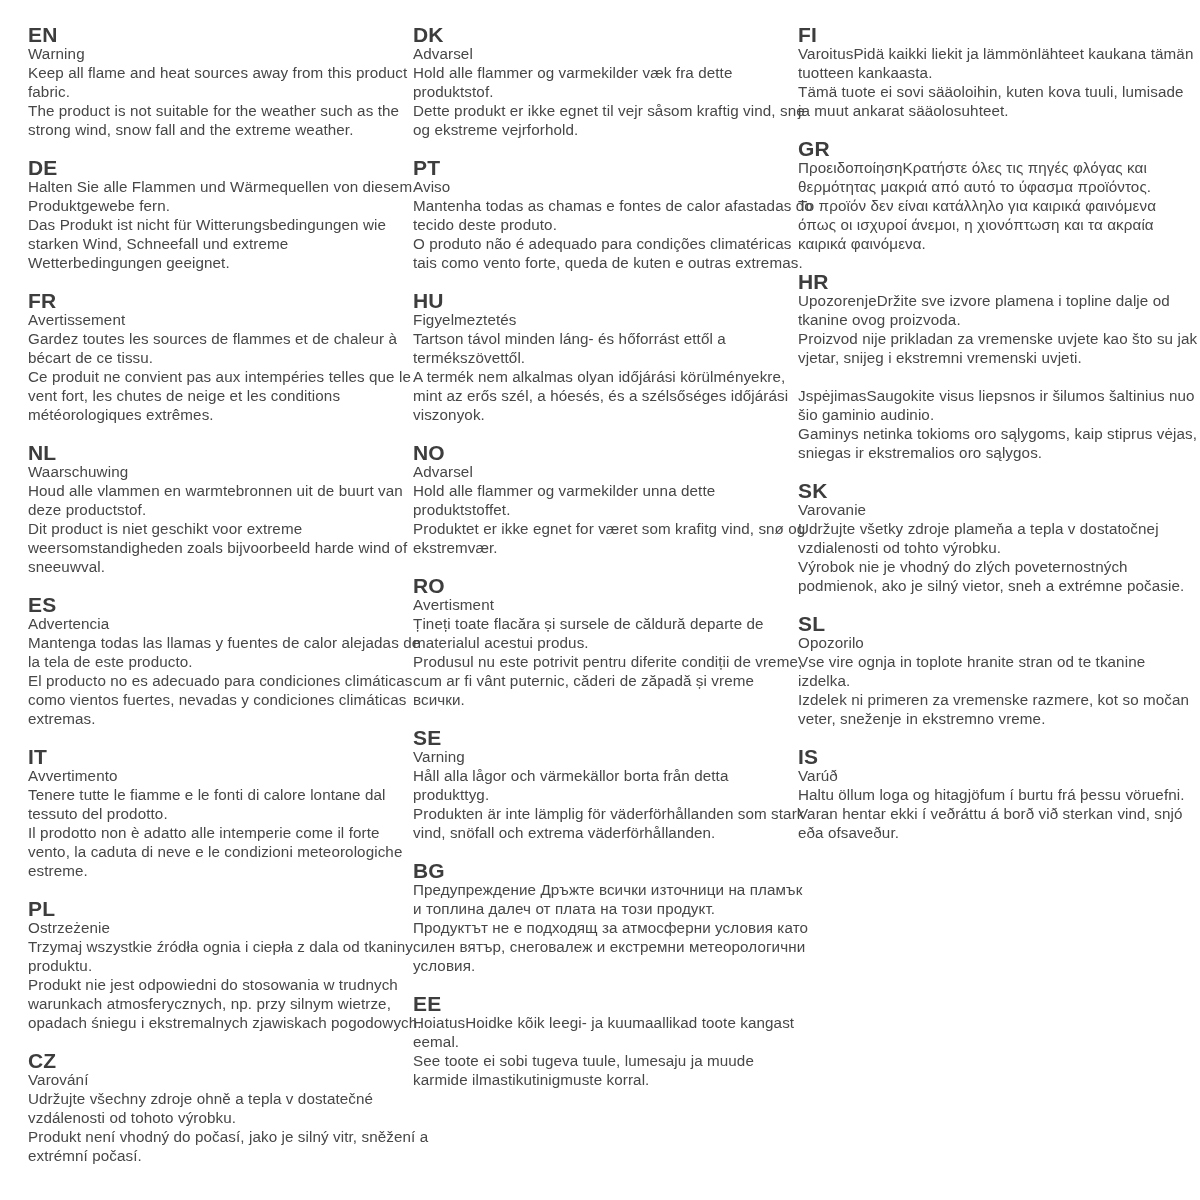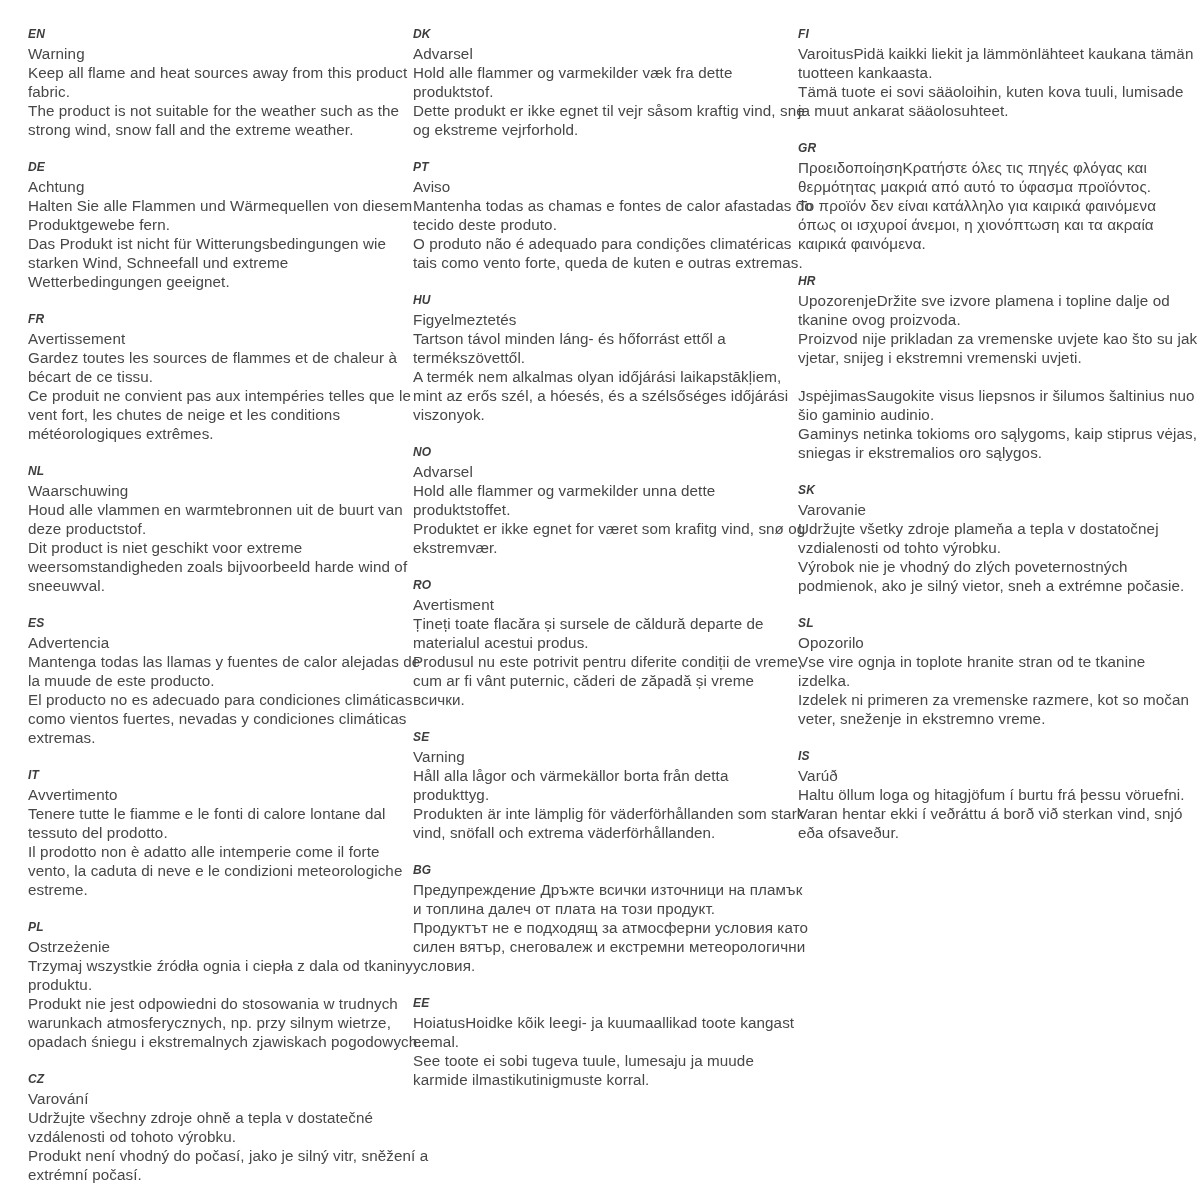--- a/index.html
+++ b/index.html
@@ -23,26 +23,25 @@
     background: #ffffff;
   }
   .col {
     width: 368px;
     flex: 0 0 368px;
   }
   .section {
     margin-bottom: 19px;
   }
   .code-line {
-    font-size: 12px;
+    font-size: 21px;
     line-height: 19px;
     font-weight: bold;
     color: #3d3d3d;
     letter-spacing: 0.2px;
-    font-style: italic;
   }
   .text-line {
     font-size: 15.2px;
     line-height: 19px;
     color: #474747;
     letter-spacing: 0.1px;
     white-space: nowrap;
   }
 </style>
 </head>
@@ -53,21 +52,20 @@
       <div class="section">
         <div class="code-line">EN</div>
         <div class="text-line">Warning</div>
         <div class="text-line">Keep all flame and heat sources away from this product</div>
         <div class="text-line">fabric.</div>
         <div class="text-line">The product is not suitable for the weather such as the</div>
         <div class="text-line">strong wind, snow fall and the extreme weather.</div>
       </div>
       <div class="section">
         <div class="code-line">DE</div>
-        <div class="text-line">Achtung</div>
         <div class="text-line">Halten Sie alle Flammen und Wärmequellen von diesem</div>
         <div class="text-line">Produktgewebe fern.</div>
         <div class="text-line">Das Produkt ist nicht für Witterungsbedingungen wie</div>
         <div class="text-line">starken Wind, Schneefall und extreme</div>
         <div class="text-line">Wetterbedingungen geeignet.</div>
       </div>
       <div class="section">
         <div class="code-line">FR</div>
         <div class="text-line">Avertissement</div>
         <div class="text-line">Gardez toutes les sources de flammes et de chaleur à</div>
@@ -82,21 +80,21 @@
         <div class="text-line">Houd alle vlammen en warmtebronnen uit de buurt van</div>
         <div class="text-line">deze productstof.</div>
         <div class="text-line">Dit product is niet geschikt voor extreme</div>
         <div class="text-line">weersomstandigheden zoals bijvoorbeeld harde wind of</div>
         <div class="text-line">sneeuwval.</div>
       </div>
       <div class="section">
         <div class="code-line">ES</div>
         <div class="text-line">Advertencia</div>
         <div class="text-line">Mantenga todas las llamas y fuentes de calor alejadas de</div>
-        <div class="text-line">la muude de este producto.</div>
+        <div class="text-line">la tela de este producto.</div>
         <div class="text-line">El producto no es adecuado para condiciones climáticas</div>
         <div class="text-line">como vientos fuertes, nevadas y condiciones climáticas</div>
         <div class="text-line">extremas.</div>
       </div>
       <div class="section">
         <div class="code-line">IT</div>
         <div class="text-line">Avvertimento</div>
         <div class="text-line">Tenere tutte le fiamme e le fonti di calore lontane dal</div>
         <div class="text-line">tessuto del prodotto.</div>
         <div class="text-line">Il prodotto non è adatto alle intemperie come il forte</div>
@@ -136,21 +134,21 @@
         <div class="text-line">Mantenha todas as chamas e fontes de calor afastadas do</div>
         <div class="text-line">tecido deste produto.</div>
         <div class="text-line">O produto não é adequado para condições climatéricas</div>
         <div class="text-line">tais como vento forte, queda de kuten e outras extremas.</div>
       </div>
       <div class="section">
         <div class="code-line">HU</div>
         <div class="text-line">Figyelmeztetés</div>
         <div class="text-line">Tartson távol minden láng- és hőforrást ettől a</div>
         <div class="text-line">termékszövettől.</div>
-        <div class="text-line">A termék nem alkalmas olyan időjárási laikapstākļiem,</div>
+        <div class="text-line">A termék nem alkalmas olyan időjárási körülményekre,</div>
         <div class="text-line">mint az erős szél, a hóesés, és a szélsőséges időjárási</div>
         <div class="text-line">viszonyok.</div>
       </div>
       <div class="section">
         <div class="code-line">NO</div>
         <div class="text-line">Advarsel</div>
         <div class="text-line">Hold alle flammer og varmekilder unna dette</div>
         <div class="text-line">produktstoffet.</div>
         <div class="text-line">Produktet er ikke egnet for været som krafitg vind, snø og</div>
         <div class="text-line">ekstremvær.</div>

